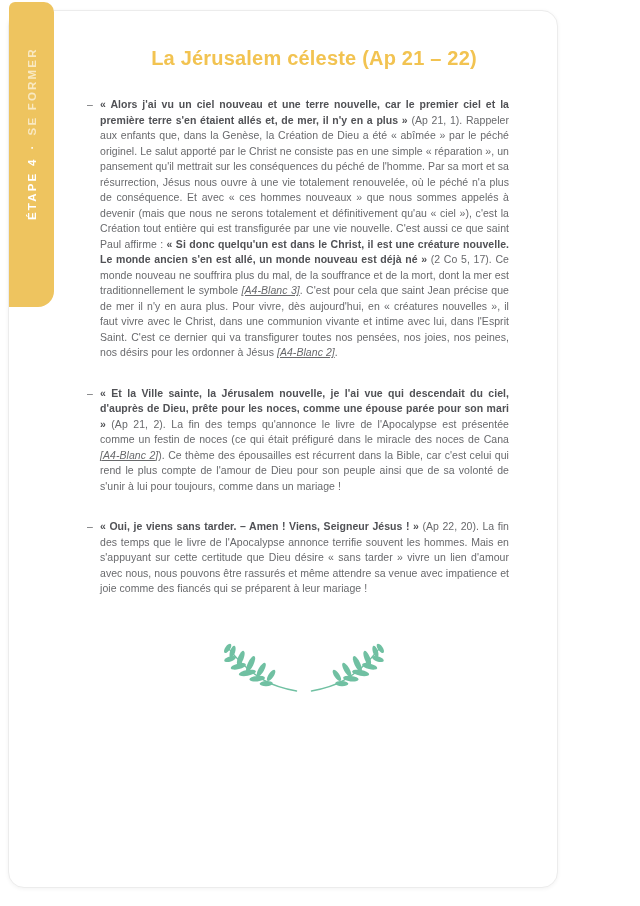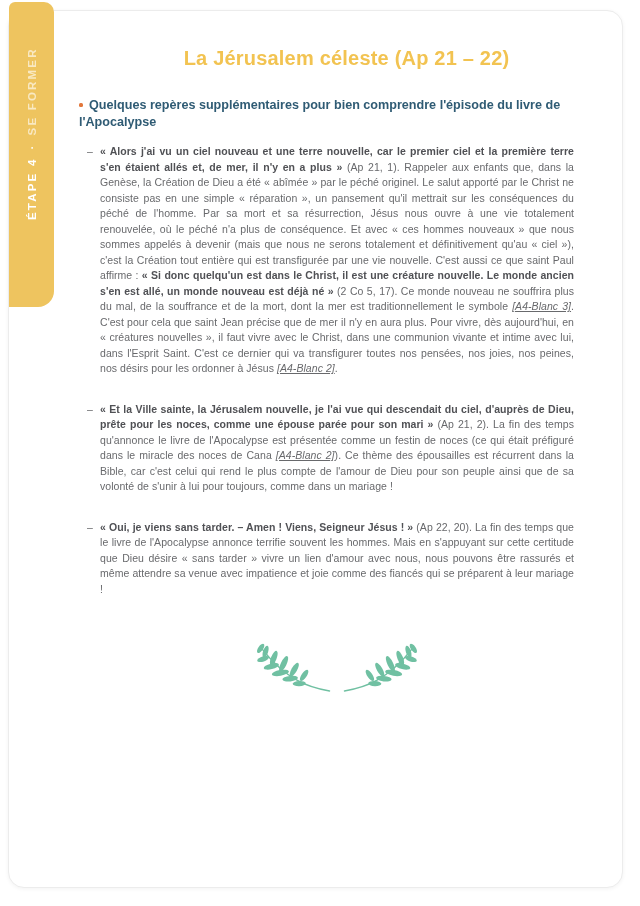--- a/index.html
+++ b/index.html
@@ -5,21 +5,21 @@
   html, body {
     margin: 0; padding: 0;
     width: 640px; height: 906px;
     background: #ffffff;
     font-family: "Liberation Sans", sans-serif;
     overflow: hidden;
   }
   .card {
     position: absolute;
     left: 8px; top: 10px;
-    width: 615px; height: 878px;
+    width: 550px; height: 878px;
     background: #ffffff;
     border: 1px solid #ececec;
     border-radius: 16px;
     box-shadow: 0 1px 4px rgba(0,0,0,0.05);
     box-sizing: border-box;
     padding: 36px 48px 0 70px;
   }
   
   .tab {
     position: absolute;
@@ -110,23 +110,20 @@
   .leaves svg { display: block; }
   .leaf-right { transform: scaleX(-1); }
 </style>
 </head>
 <body>
 
 <div class="card">
 
   <h1 class="title">La Jérusalem céleste (Ap 21 – 22)</h1>
 
-  <div class="intro-heading">
-    <span class="bullet"></span><span>Quelques repères supplémentaires pour bien comprendre l'épisode du livre de l'Apocalypse</span>
-  </div>
 
   <div class="paras">
       <div class="para-row">
         <span class="dash">–</span>
         <div class="para-text"><span class="seg-bold">« Alors j'ai vu un ciel nouveau et une terre nouvelle, car le premier ciel et la première terre s'en étaient allés et, de mer, il n'y en a plus » </span><span class="seg-regular">(Ap 21, 1). Rappeler aux enfants que, dans la Genèse, la Création de Dieu a été « abîmée » par le péché originel. Le salut apporté par le Christ ne consiste pas en une simple « réparation », un pansement qu'il mettrait sur les conséquences du péché de l'homme. Par sa mort et sa résurrection, Jésus nous ouvre à une vie totalement renouvelée, où le péché n'a plus de conséquence. Et avec « ces hommes nouveaux » que nous sommes appelés à devenir (mais que nous ne serons totalement et définitivement qu'au « ciel »), c'est la Création tout entière qui est transfigurée par une vie nouvelle. C'est aussi ce que saint Paul affirme : </span><span class="seg-bold">« Si donc quelqu'un est dans le Christ, il est une créature nouvelle. Le monde ancien s'en est allé, un monde nouveau est déjà né » </span><span class="seg-regular">(2 Co 5, 17). Ce monde nouveau ne souffrira plus du mal, de la souffrance et de la mort, dont la mer est traditionnellement le symbole </span><span class="seg-italic">[A4-Blanc 3]</span><span class="seg-regular">. C'est pour cela que saint Jean précise que de mer il n'y en aura plus. Pour vivre, dès aujourd'hui, en « créatures nouvelles », il faut vivre avec le Christ, dans une communion vivante et intime avec lui, dans l'Esprit Saint. C'est ce dernier qui va transfigurer toutes nos pensées, nos joies, nos peines, nos désirs pour les ordonner à Jésus </span><span class="seg-italic">[A4-Blanc 2]</span><span class="seg-regular">.</span></div>
       </div>
       <div class="para-row">
         <span class="dash">–</span>
         <div class="para-text"><span class="seg-bold">« Et la Ville sainte, la Jérusalem nouvelle, je l'ai vue qui descendait du ciel, d'auprès de Dieu, prête pour les noces, comme une épouse parée pour son mari » </span><span class="seg-regular">(Ap 21, 2). La fin des temps qu'annonce le livre de l'Apocalypse est présentée comme un festin de noces (ce qui était préfiguré dans le miracle des noces de Cana </span><span class="seg-italic">[A4-Blanc 2]</span><span class="seg-regular">). Ce thème des épousailles est récurrent dans la Bible, car c'est celui qui rend le plus compte de l'amour de Dieu pour son peuple ainsi que de sa volonté de s'unir à lui pour toujours, comme dans un mariage !</span></div>
       </div>

